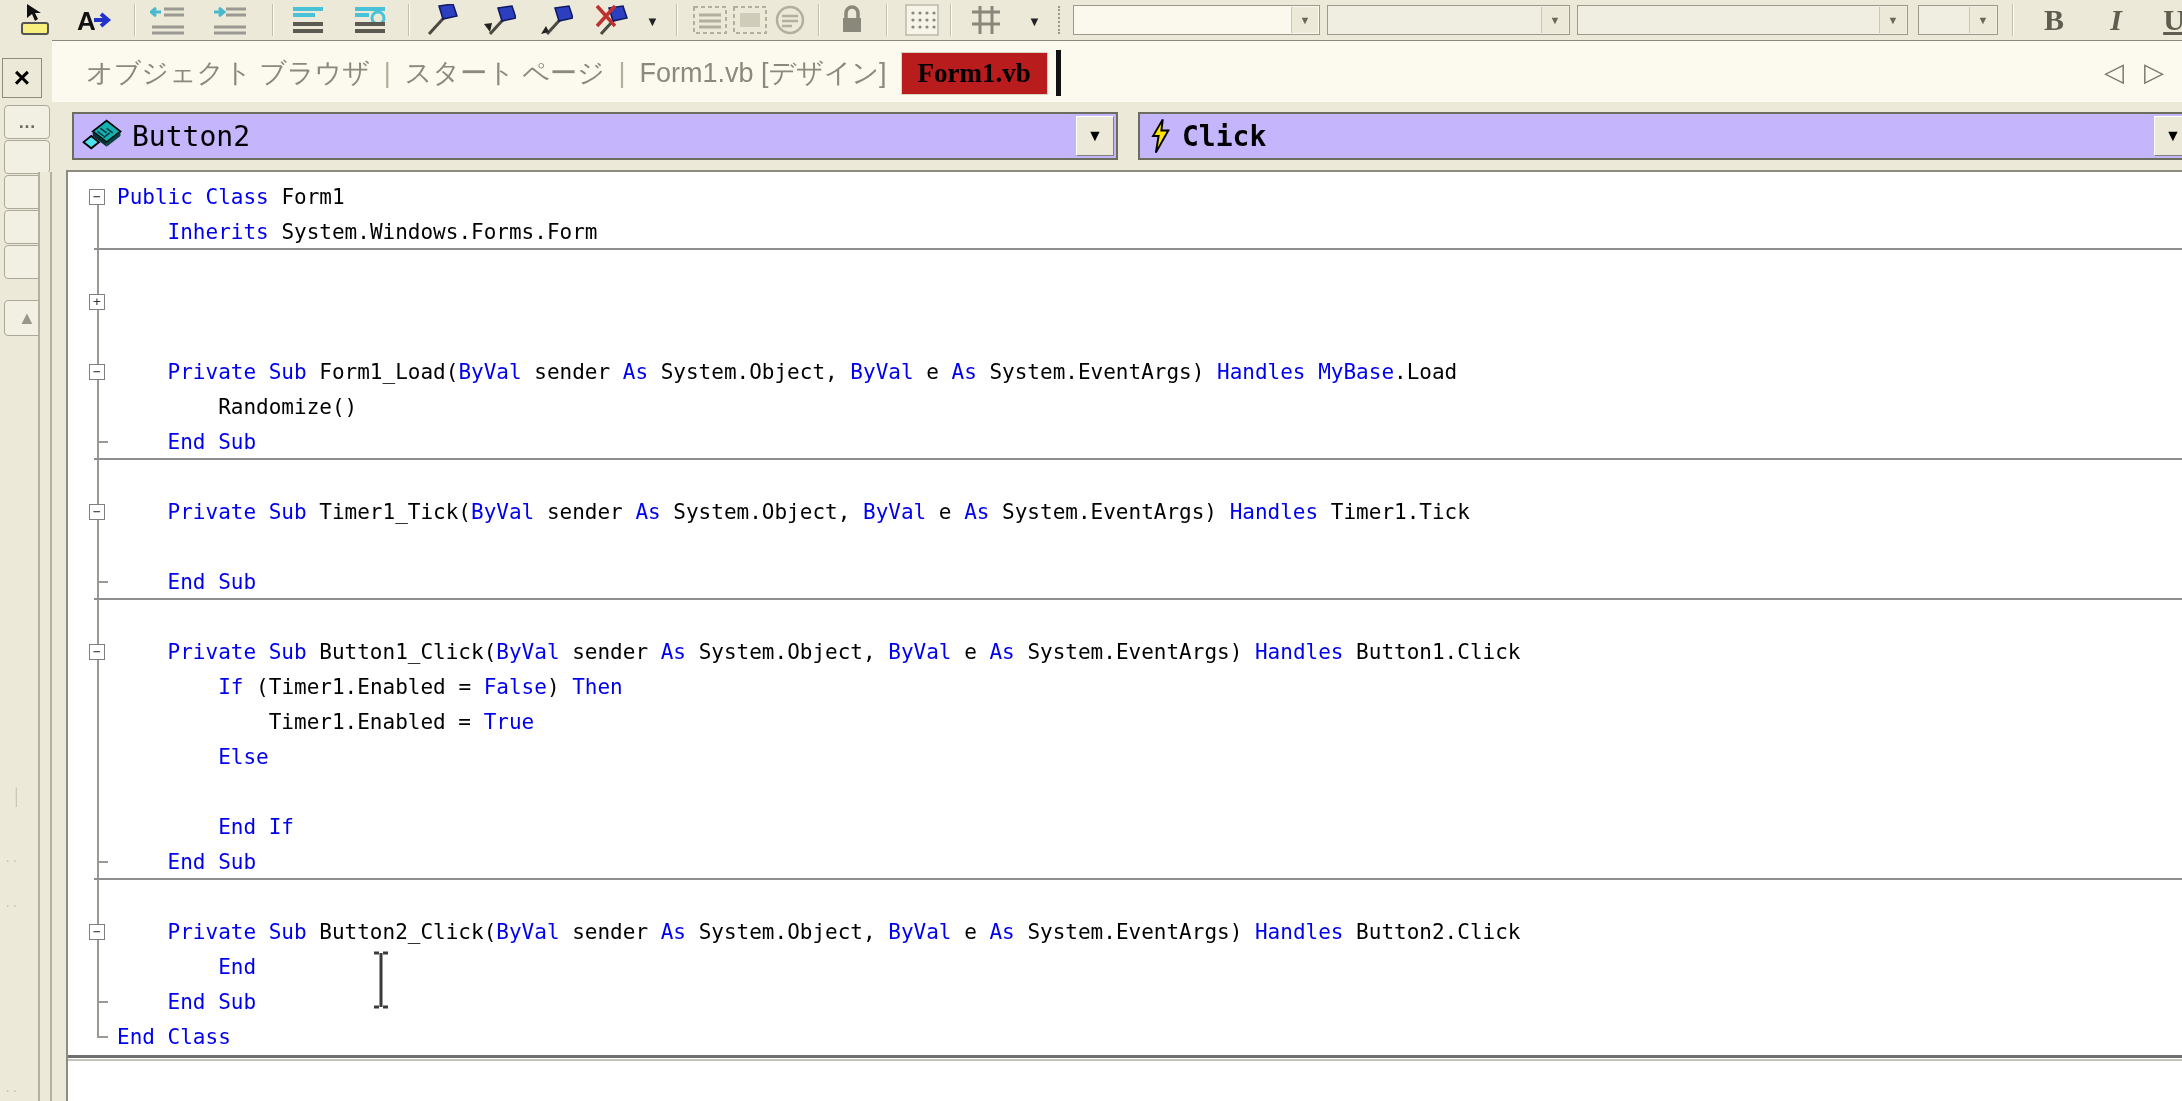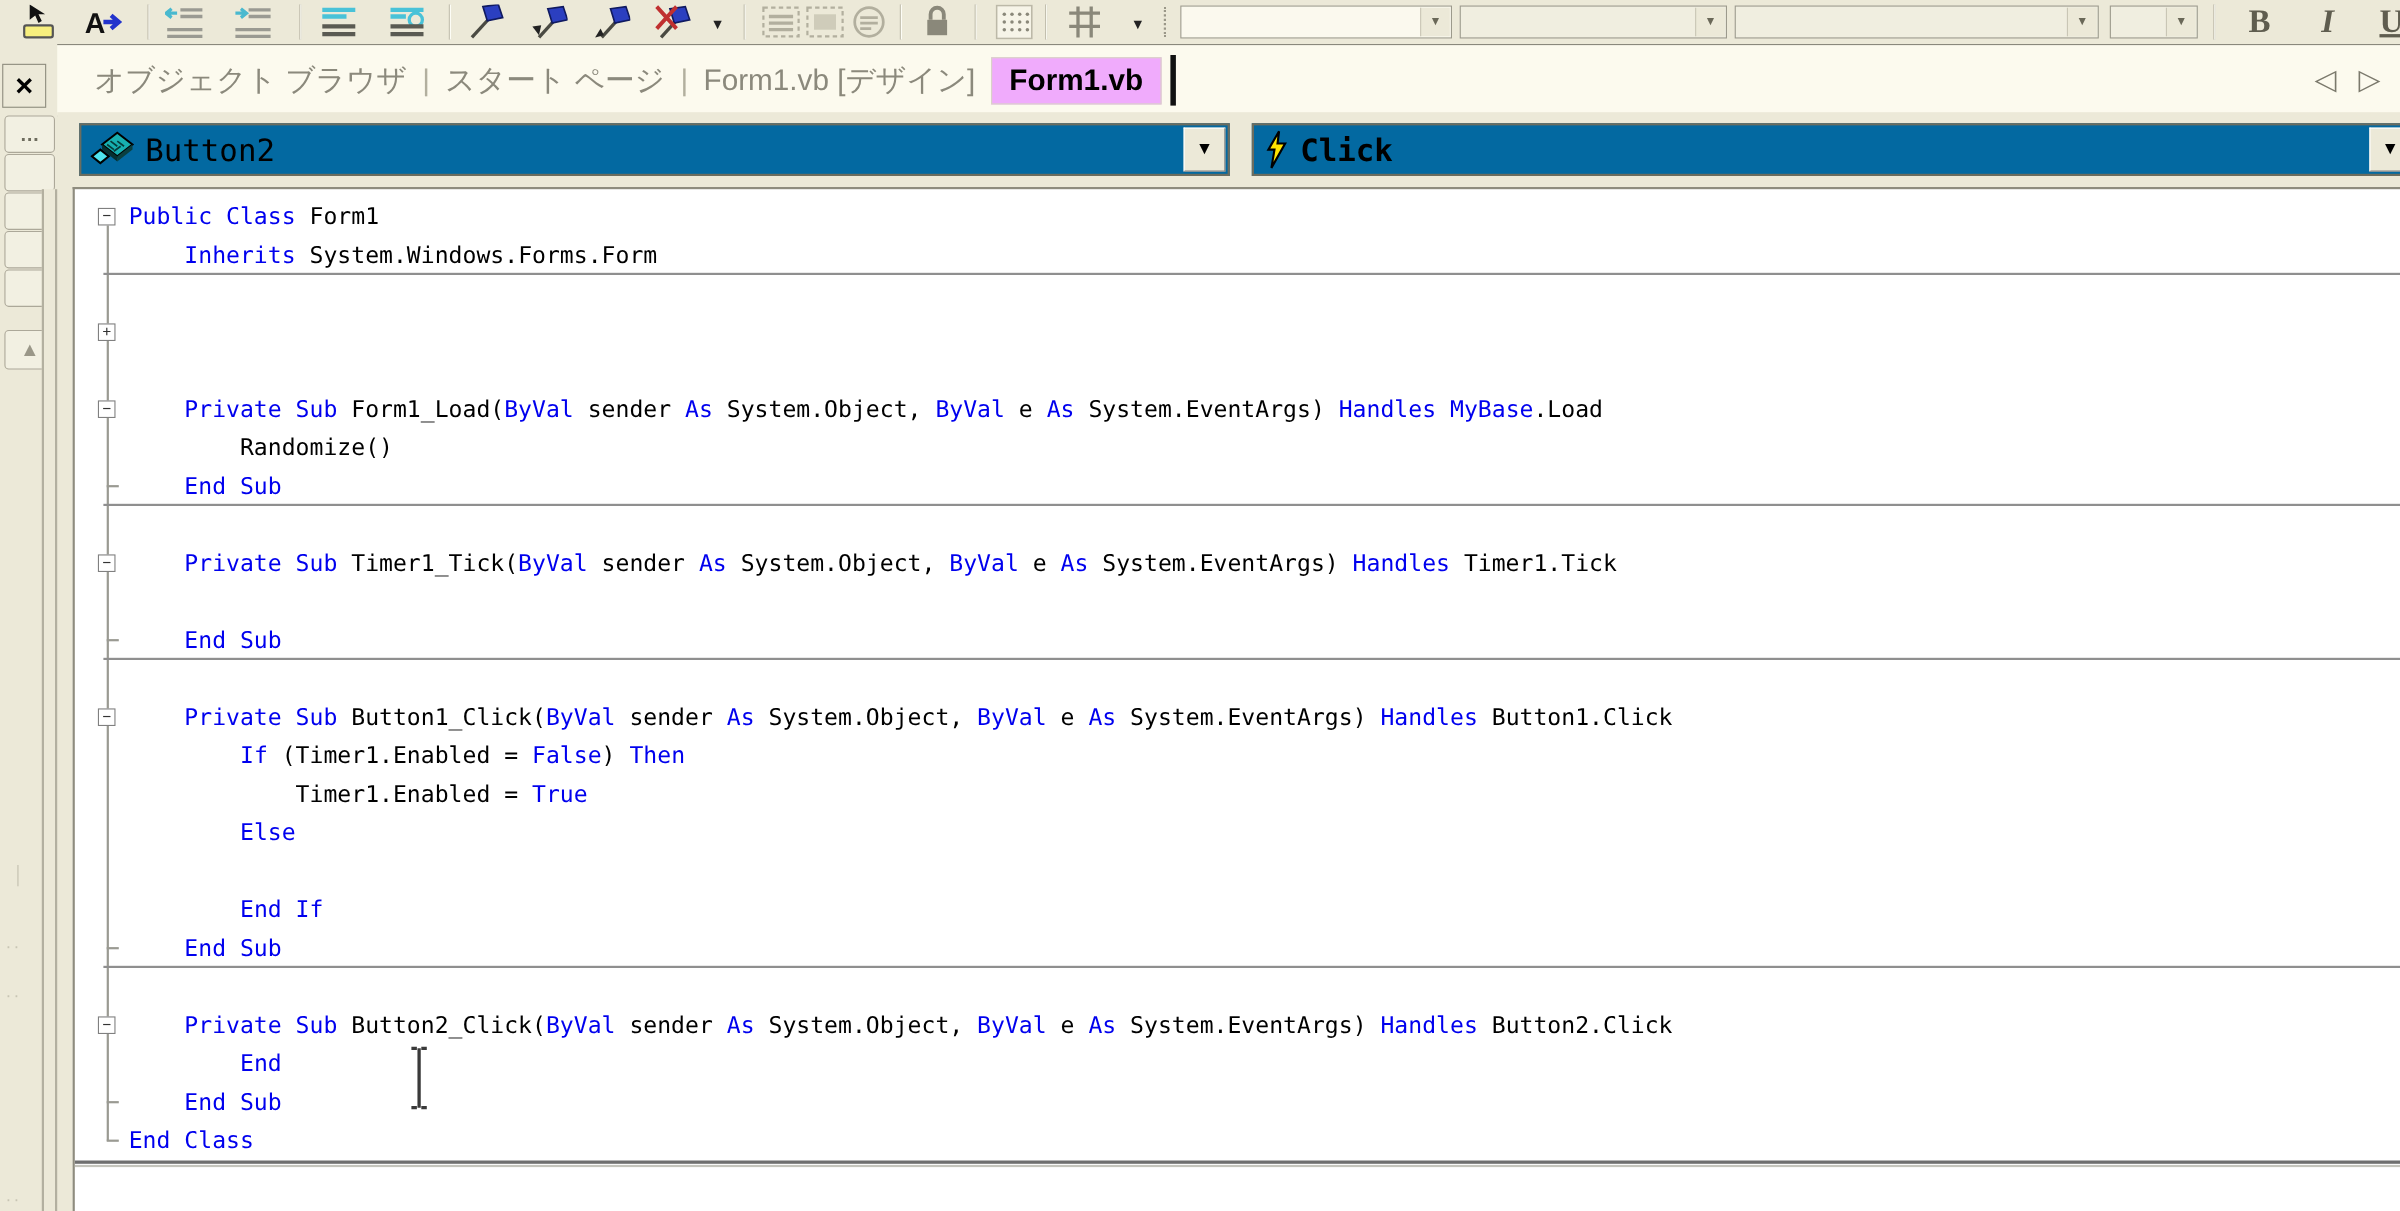--- a/index.html
+++ b/index.html
@@ -36,29 +36,29 @@
             border-left:2px solid #b3b0a0;border-right:2px solid #b3b0a0;background:#ece9d8;}
 
   
   .main{position:absolute;left:52px;top:40px;right:0;bottom:0;}
 
   
   .tab-row{position:absolute;left:0;top:0;right:0;height:66px;background:#fcfaee;
            border-top:1px solid #8a887c;border-bottom:1px solid #aaa79a;
            display:flex;align-items:center;padding-left:20px;box-sizing:border-box;}
   .tab{font-size:27px;color:#8b897c;padding:0 14px;white-space:nowrap;}
-  .tab.active{background:#f0abfc;border:1px solid #d8d5c3;padding:5px 16px;font-weight:bold;color:#000;}
+  .tab.active{background:#b91c1c;border:1px solid #d8d5c3;padding:5px 16px;font-weight:bold;color:#000;font-family:Liberation Serif, serif;}
   .tab-sep{color:#b2af9e;font-size:27px;}
   .tab-caret{width:5px;height:46px;background:#111;margin-left:8px;}
   .tab-nav{position:absolute;right:18px;top:0;height:62px;display:flex;align-items:center;gap:20px;
            font-size:26px;color:#7b796c;}
 
   
   .combo-row{position:absolute;left:0;top:62px;right:0;height:68px;background:#ece9d8;overflow:hidden;}
-  .navcombo{position:absolute;top:10px;height:48px;background:#0369a1;border:2px solid #6b6d5f;
+  .navcombo{position:absolute;top:10px;height:48px;background:#c4b5fd;border:2px solid #6b6d5f;
             box-sizing:border-box;display:flex;align-items:center;}
   .navcombo .icon{margin:0 10px 0 8px;display:flex;}
   .navcombo .val{font-family:"DejaVu Sans Mono",monospace;font-size:28px;color:#000;white-space:nowrap;}
   .navcombo .dd{position:absolute;right:2px;top:2px;bottom:2px;width:36px;background:#ece9d8;
                 border:1px solid #fff;border-right-color:#808080;border-bottom-color:#808080;
                 display:flex;align-items:center;justify-content:center;font-size:16px;color:#000;}
 
   
   .editor{position:absolute;left:14px;top:130px;right:0;bottom:0;background:#fff;
           border-top:2px solid #8e8c7e;border-left:2px solid #8e8c7e;overflow:hidden;}

